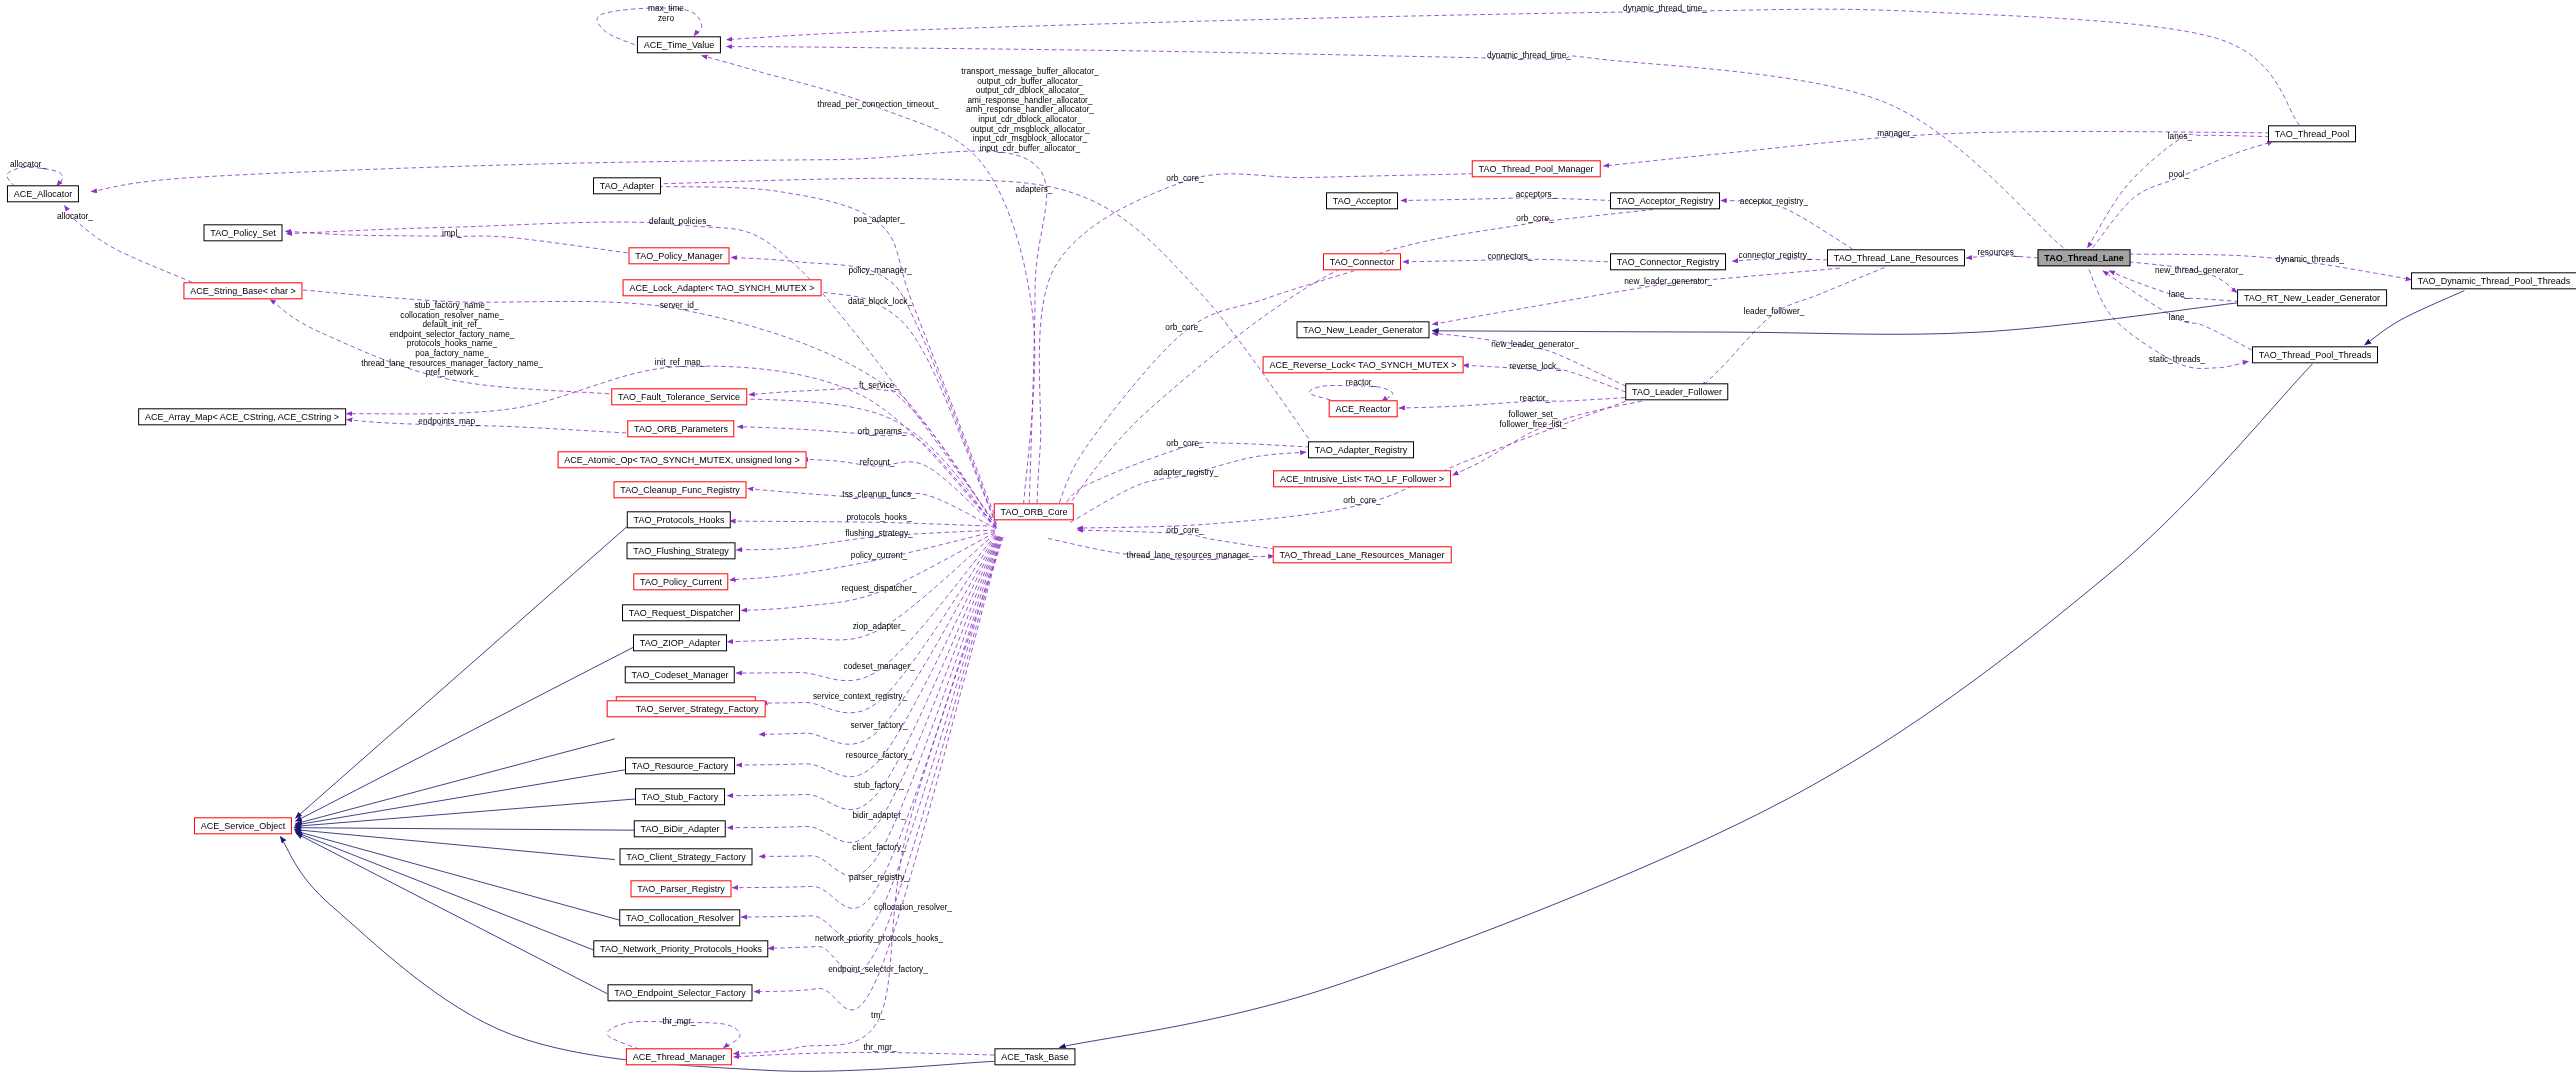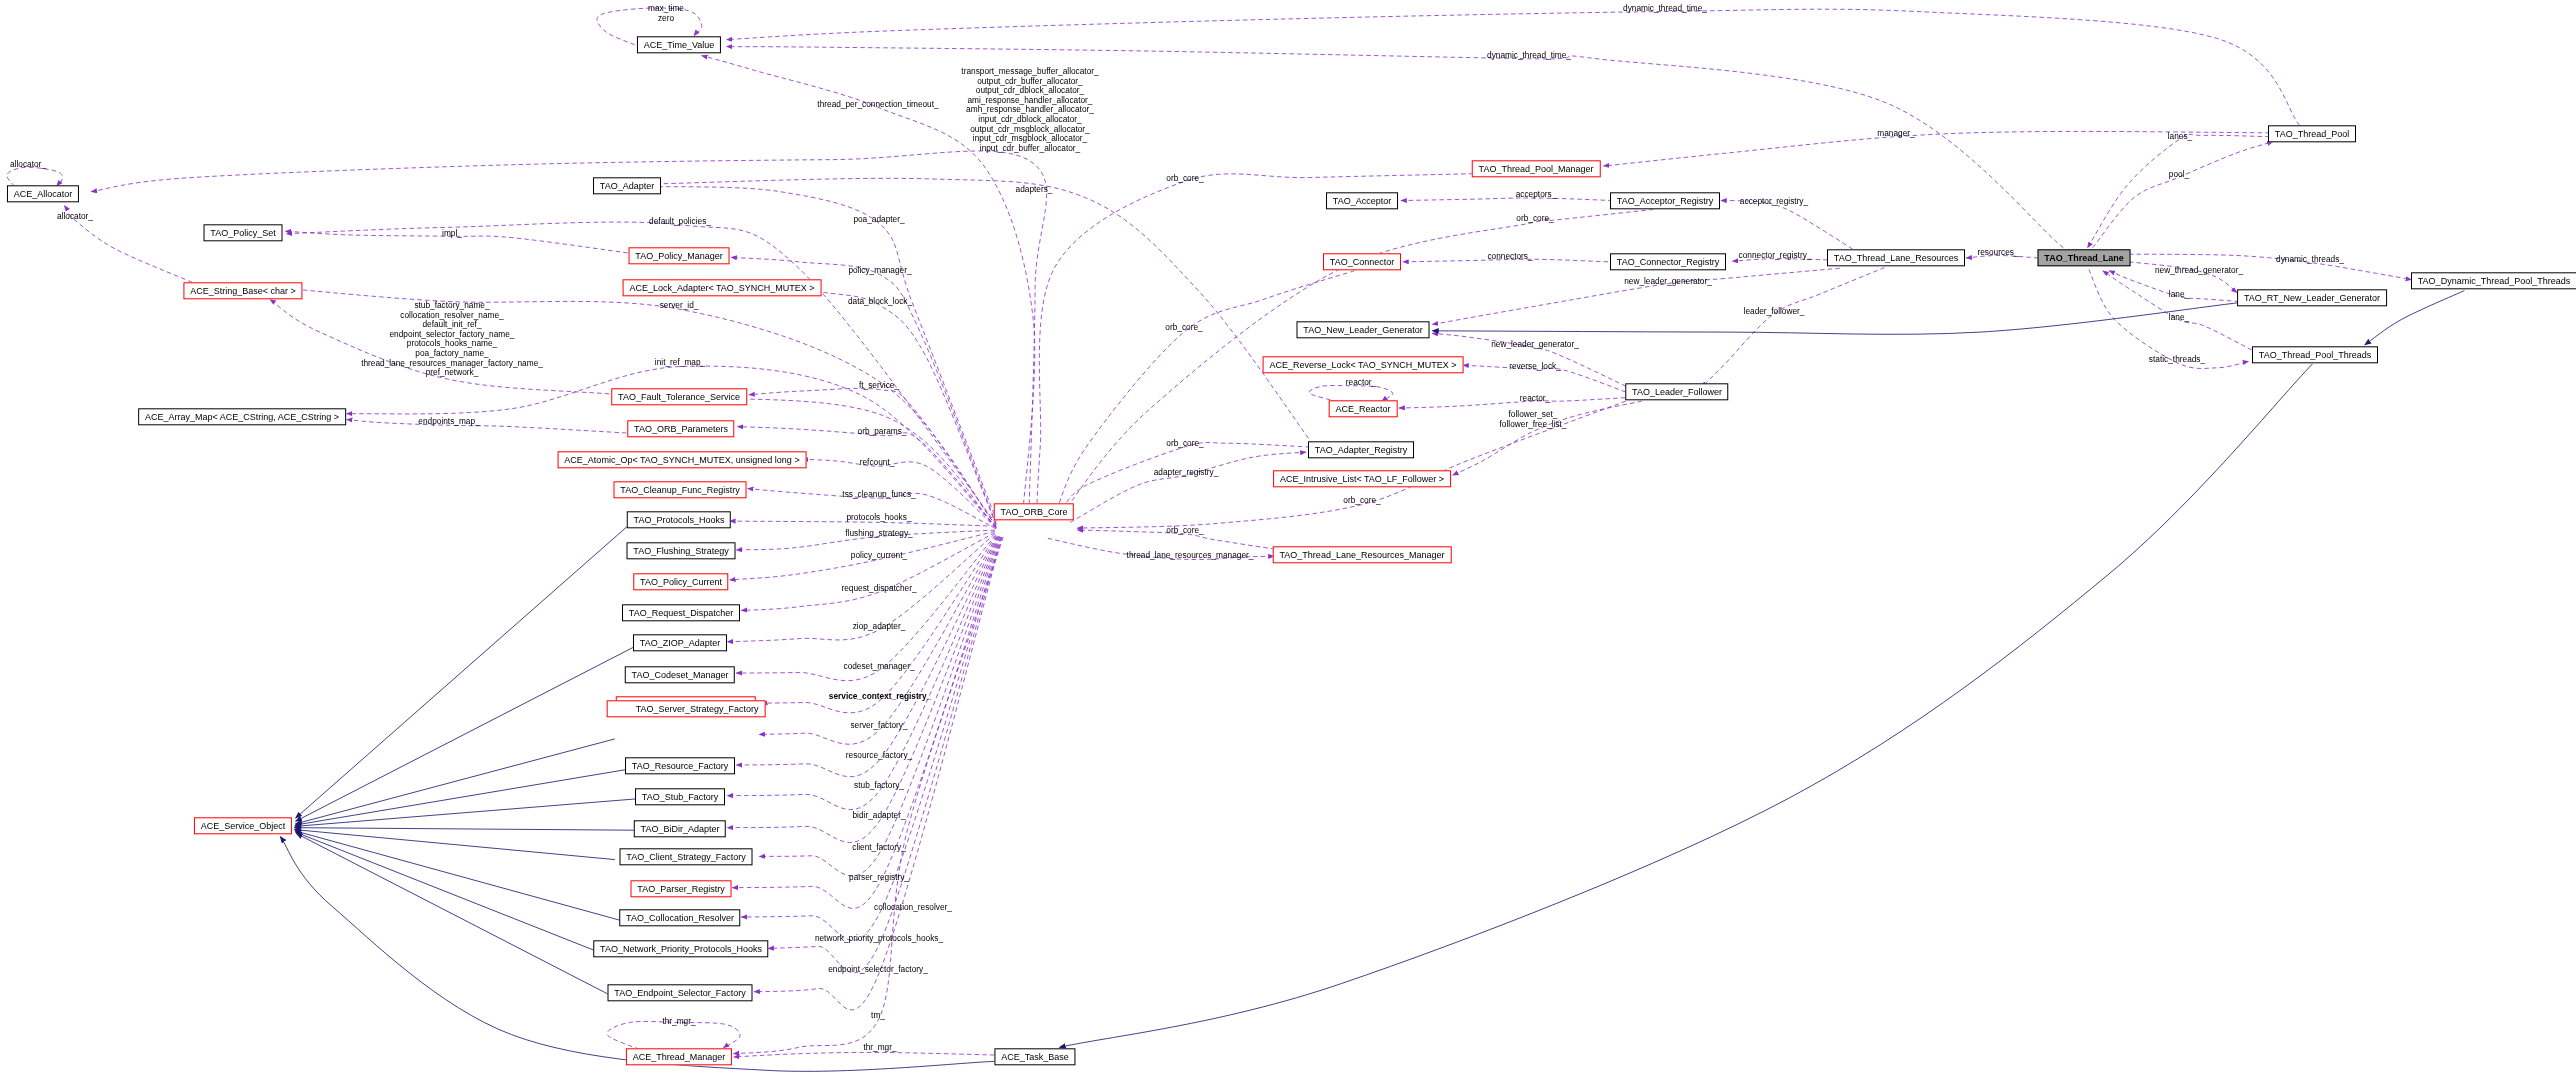--- a/index.html
+++ b/index.html
@@ -198,21 +198,21 @@
       <div class="elabel" style="left: 449px; top: 422px;">endpoints_map_</div>
       <div class="elabel" style="left: 882px; top: 432px;">orb_params_</div>
       <div class="elabel" style="left: 877px; top: 463px;">refcount_</div>
       <div class="elabel" style="left: 879px; top: 495px;">tss_cleanup_funcs_</div>
       <div class="elabel" style="left: 879px; top: 518px;">protocols_hooks_</div>
       <div class="elabel" style="left: 879px; top: 534px;">flushing_strategy_</div>
       <div class="elabel" style="left: 879px; top: 556px;">policy_current_</div>
       <div class="elabel" style="left: 879px; top: 589px;">request_dispatcher_</div>
       <div class="elabel" style="left: 879px; top: 627px;">ziop_adapter_</div>
       <div class="elabel" style="left: 879px; top: 667px;">codeset_manager_</div>
-      <div class="elabel" style="left: 880px; top: 697px; font-weight: bold;">service_context_registry_</div>
+      <div class="elabel" style="left: 860px; top: 697px;">service_context_registry_</div>
       <div class="elabel" style="left: 879px; top: 726px;">server_factory_</div>
       <div class="elabel" style="left: 879px; top: 756px;">resource_factory_</div>
       <div class="elabel" style="left: 879px; top: 786px;">stub_factory_</div>
       <div class="elabel" style="left: 879px; top: 816px;">bidir_adapter_</div>
       <div class="elabel" style="left: 879px; top: 848px;">client_factory_</div>
       <div class="elabel" style="left: 879px; top: 878px;">parser_registry_</div>
       <div class="elabel" style="left: 913px; top: 908px;">collocation_resolver_</div>
       <div class="elabel" style="left: 879px; top: 939px;">network_priority_protocols_hooks_</div>
       <div class="elabel" style="left: 878px; top: 970px;">endpoint_selector_factory_</div>
       <div class="elabel" style="left: 878px; top: 1016px;">tm_</div>

